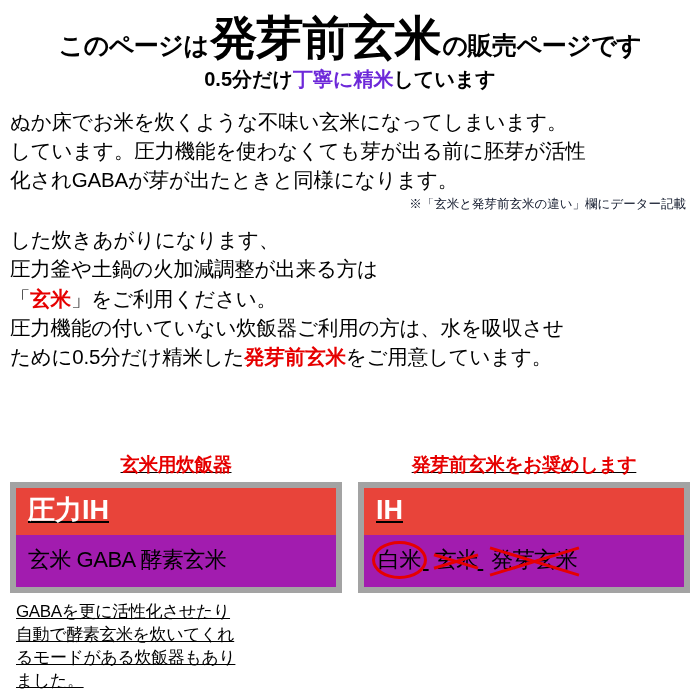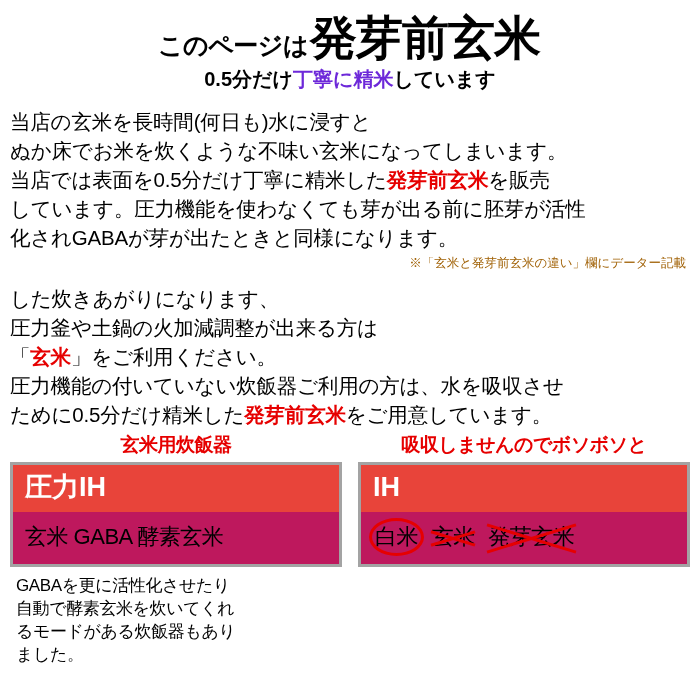--- a/index.html
+++ b/index.html
@@ -59,67 +59,68 @@
     letter-spacing: -0.2px;
   }
   .body-block .line { white-space: nowrap; }
   .red { color: #e60000; }
   .redbold { color: #e60000; font-weight: bold; }
 
   .note {
     margin-top: 2px;
     text-align: right;
     font-size: 12.5px;
-    color: #a16207;
+    color: #0f172a;
     white-space: nowrap;
     padding-right: 4px;
   }
 
   .body-block2 {
     margin-top: 12px;
     font-size: 20.5px;
     line-height: 1.42;
     letter-spacing: -0.2px;
   }
   .body-block2 .line { white-space: nowrap; }
 
   
   .columns {
     position: absolute;
     left: 10px;
     right: 10px;
-    top: 432px;
+    top: 452px;
     display: flex;
     gap: 16px;
+    text-decoration: underline;
   }
   .col { width: 332px; }
 
   .col-title {
     text-align: center;
     color: #e60000;
     font-weight: bold;
     font-size: 19px;
     white-space: nowrap;
     margin-bottom: 4px;
     letter-spacing: -0.5px;
   }
   .panel {
-    border: 3px solid #a3a3a3;
+    border: 6px solid #a3a3a3;
   }
   .panel-top {
     background: #e8443a;
     color: #ffffff;
     font-weight: bold;
     font-size: 27px;
     line-height: 1;
     padding: 9px 12px 11px 12px;
     letter-spacing: 0px;
   }
   .panel-bottom {
-    background: #be185d;
+    background: #a21caf;
     font-size: 22px;
     padding: 10px 12px 12px 12px;
     position: relative;
     letter-spacing: -0.5px;
     min-height: 30px;
   }
   .panel-bottom .items { position: relative; display: inline-block; }
   
   .strike-wrap { position: relative; display: inline-block; }
   .strike-x {
@@ -158,32 +159,29 @@
   .caption .line { white-space: nowrap; }
 </style>
 </head>
 <body>
 
 <div class="page">
 
   <div class="headline">
     <span class="small">このページは</span>
     <span class="big">発芽前玄米</span>
+    <span class="small">の販売ページです</span>
   </div>
 
   <div class="subheadline">
     <span>0.5分だけ</span><span class="red">丁寧に精米</span><span>しています</span>
   </div>
 
   <div class="body-block">
-    <div class="line">当店の玄米を長時間(何日も)水に浸すと</div>
     <div class="line">ぬか床でお米を炊くような不味い玄米になってしまいます。</div>
-    <div class="line">
-      <span>当店では表面を0.5分だけ丁寧に精米した</span><span class="redbold">発芽前玄米</span><span>を販売</span>
-    </div>
     <div class="line">しています。圧力機能を使わなくても芽が出る前に胚芽が活性</div>
     <div class="line">化されGABAが芽が出たときと同様になります。</div>
   </div>
 
   <div class="note">※「玄米と発芽前玄米の違い」欄にデーター記載</div>
 
   <div class="body-block2">
     <div class="line">した炊きあがりになります、</div>
     <div class="line">圧力釜や土鍋の火加減調整が出来る方は</div>
     <div class="line">
@@ -207,21 +205,21 @@
       </div>
       <div class="caption">
         <div class="line">GABAを更に活性化させたり</div>
         <div class="line">自動で酵素玄米を炊いてくれ</div>
         <div class="line">るモードがある炊飯器もあり</div>
         <div class="line">ました。</div>
       </div>
     </div>
 
     <div class="col">
-      <div class="col-title">吸収しませんのでボソボソと</div>
+      <div class="col-title">発芽前玄米をお奨めします</div>
       <div class="panel">
         <div class="panel-top">IH</div>
         <div class="panel-bottom">
           <span class="strike-wrap" style="padding:0 2px;text-align:right;">
             <span>白米</span>
             <span class="circle-mark" style="left:-4px; top:-4px; right:-4px; bottom:-4px;"></span>
           </span>
           <span class="strike-wrap" style="margin-left:6px;">
             <span>玄米</span>
             <span class="strike-x"></span>

